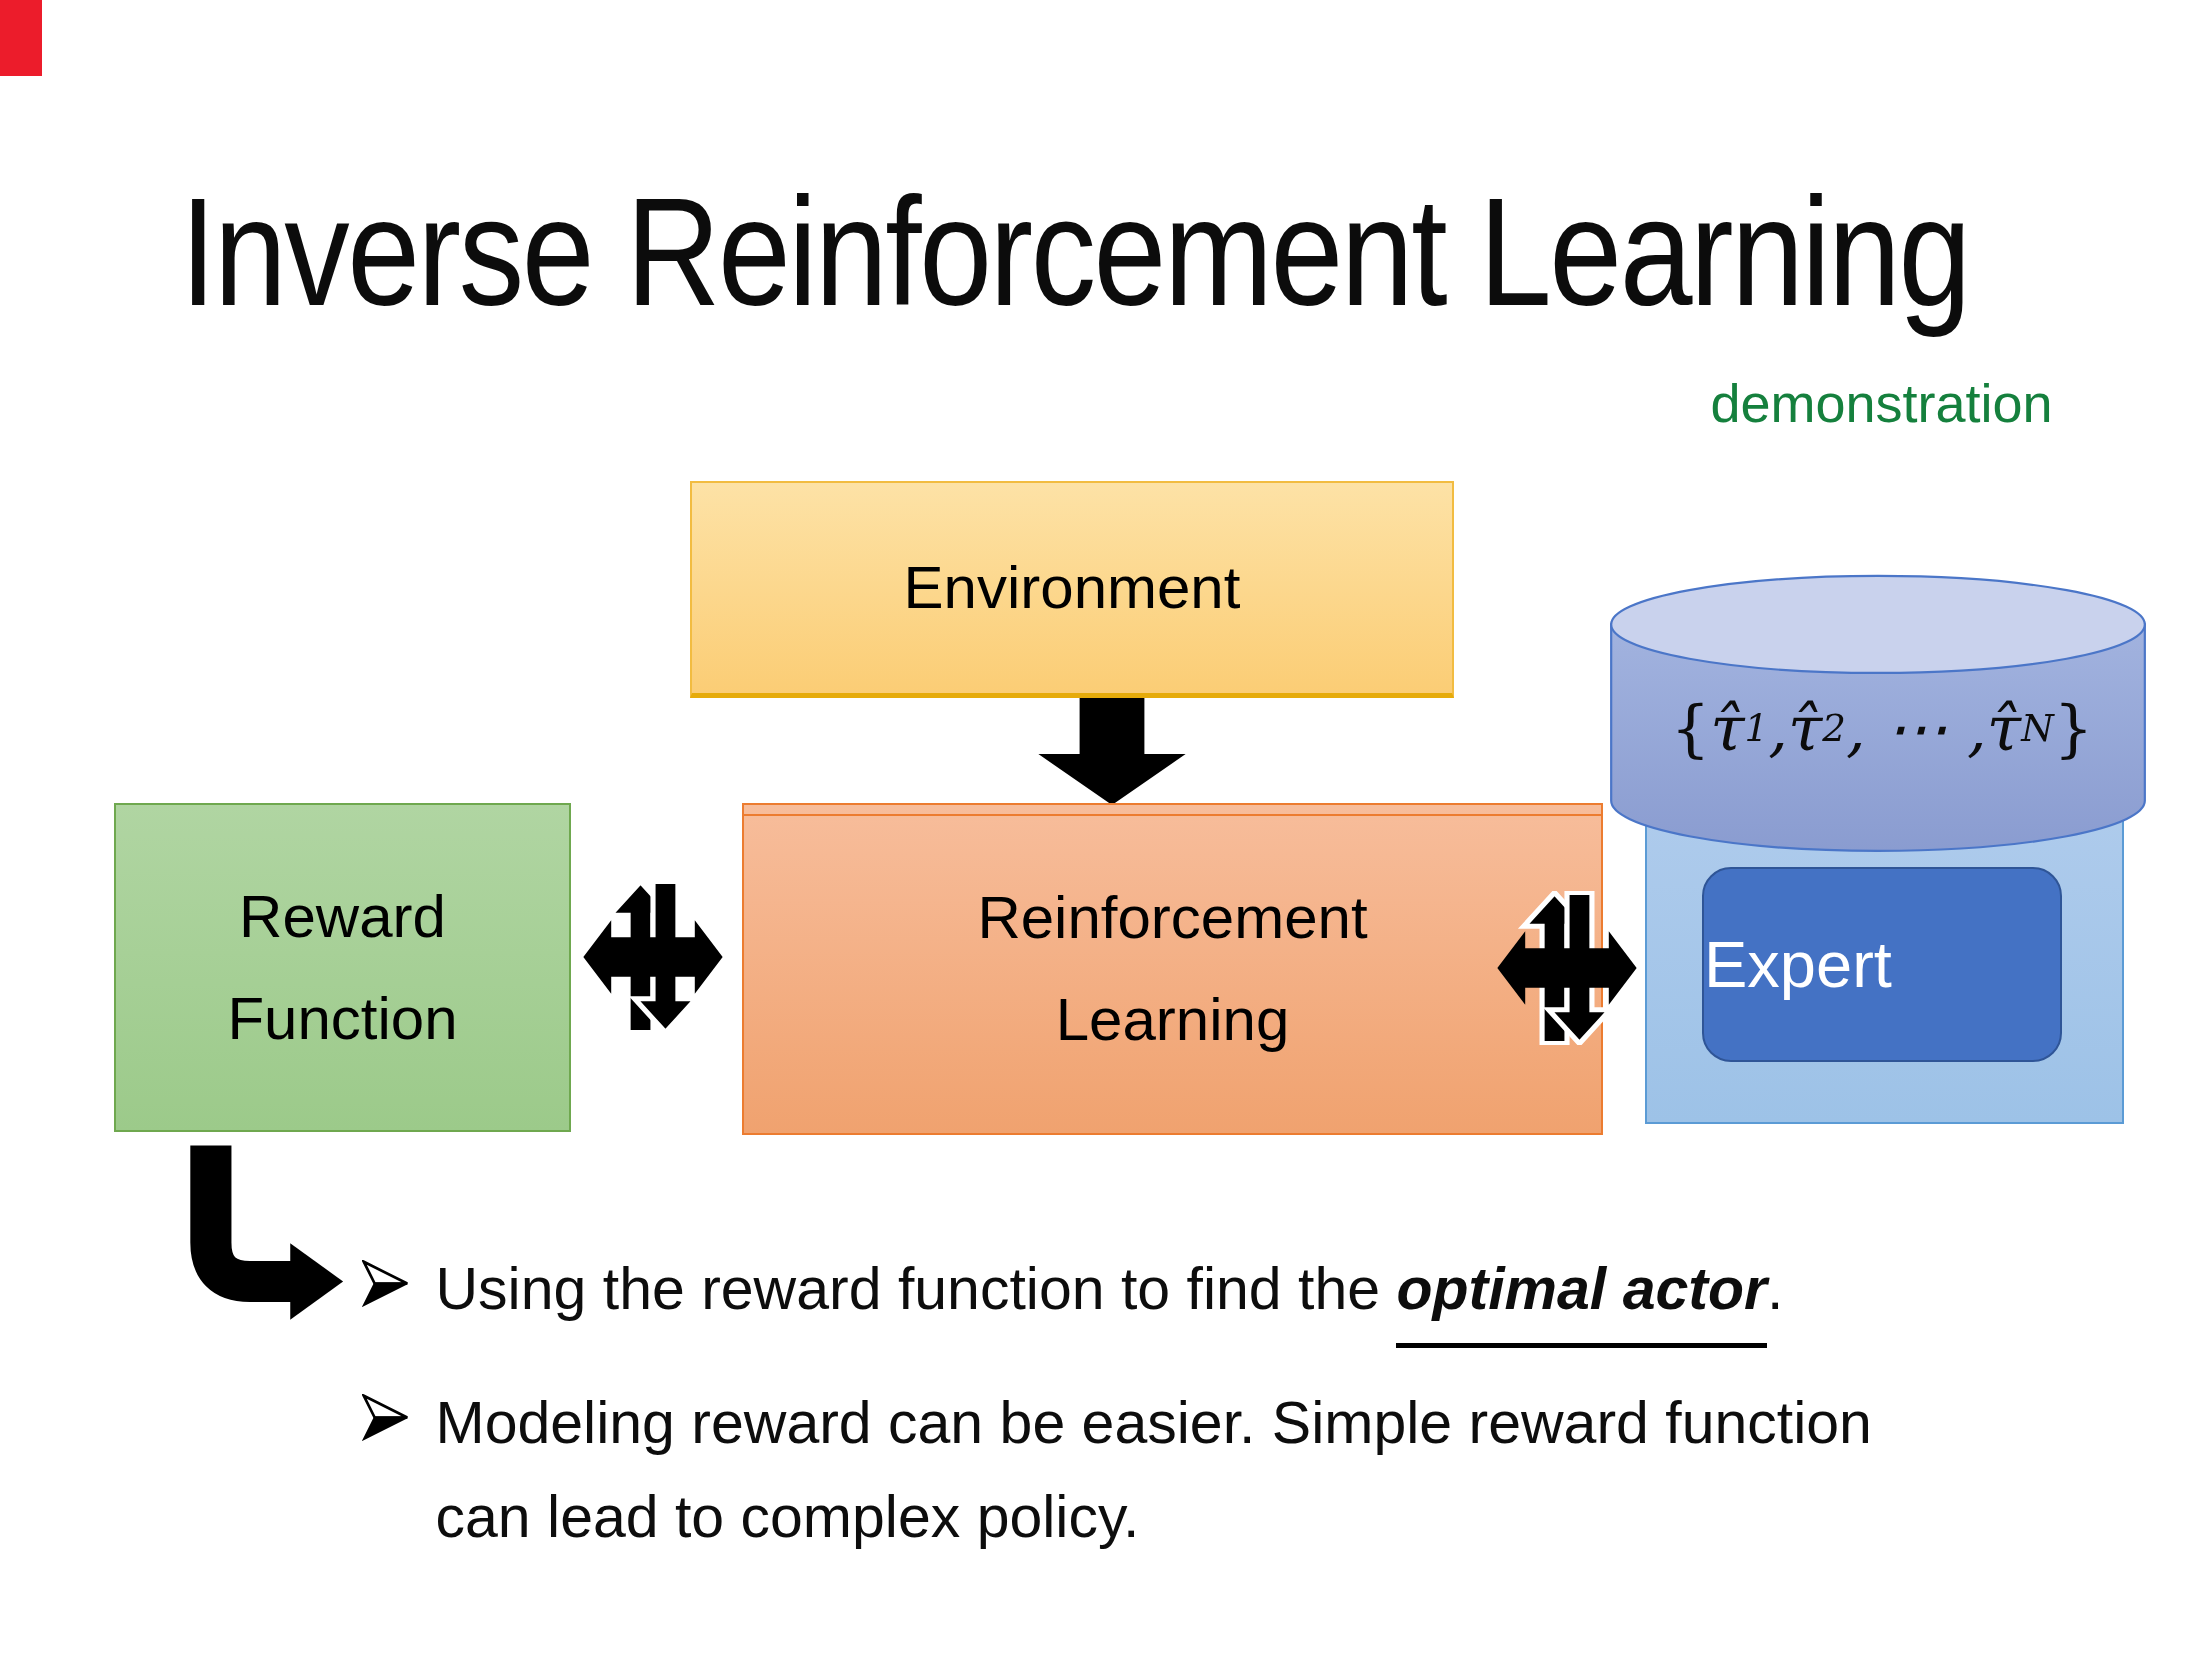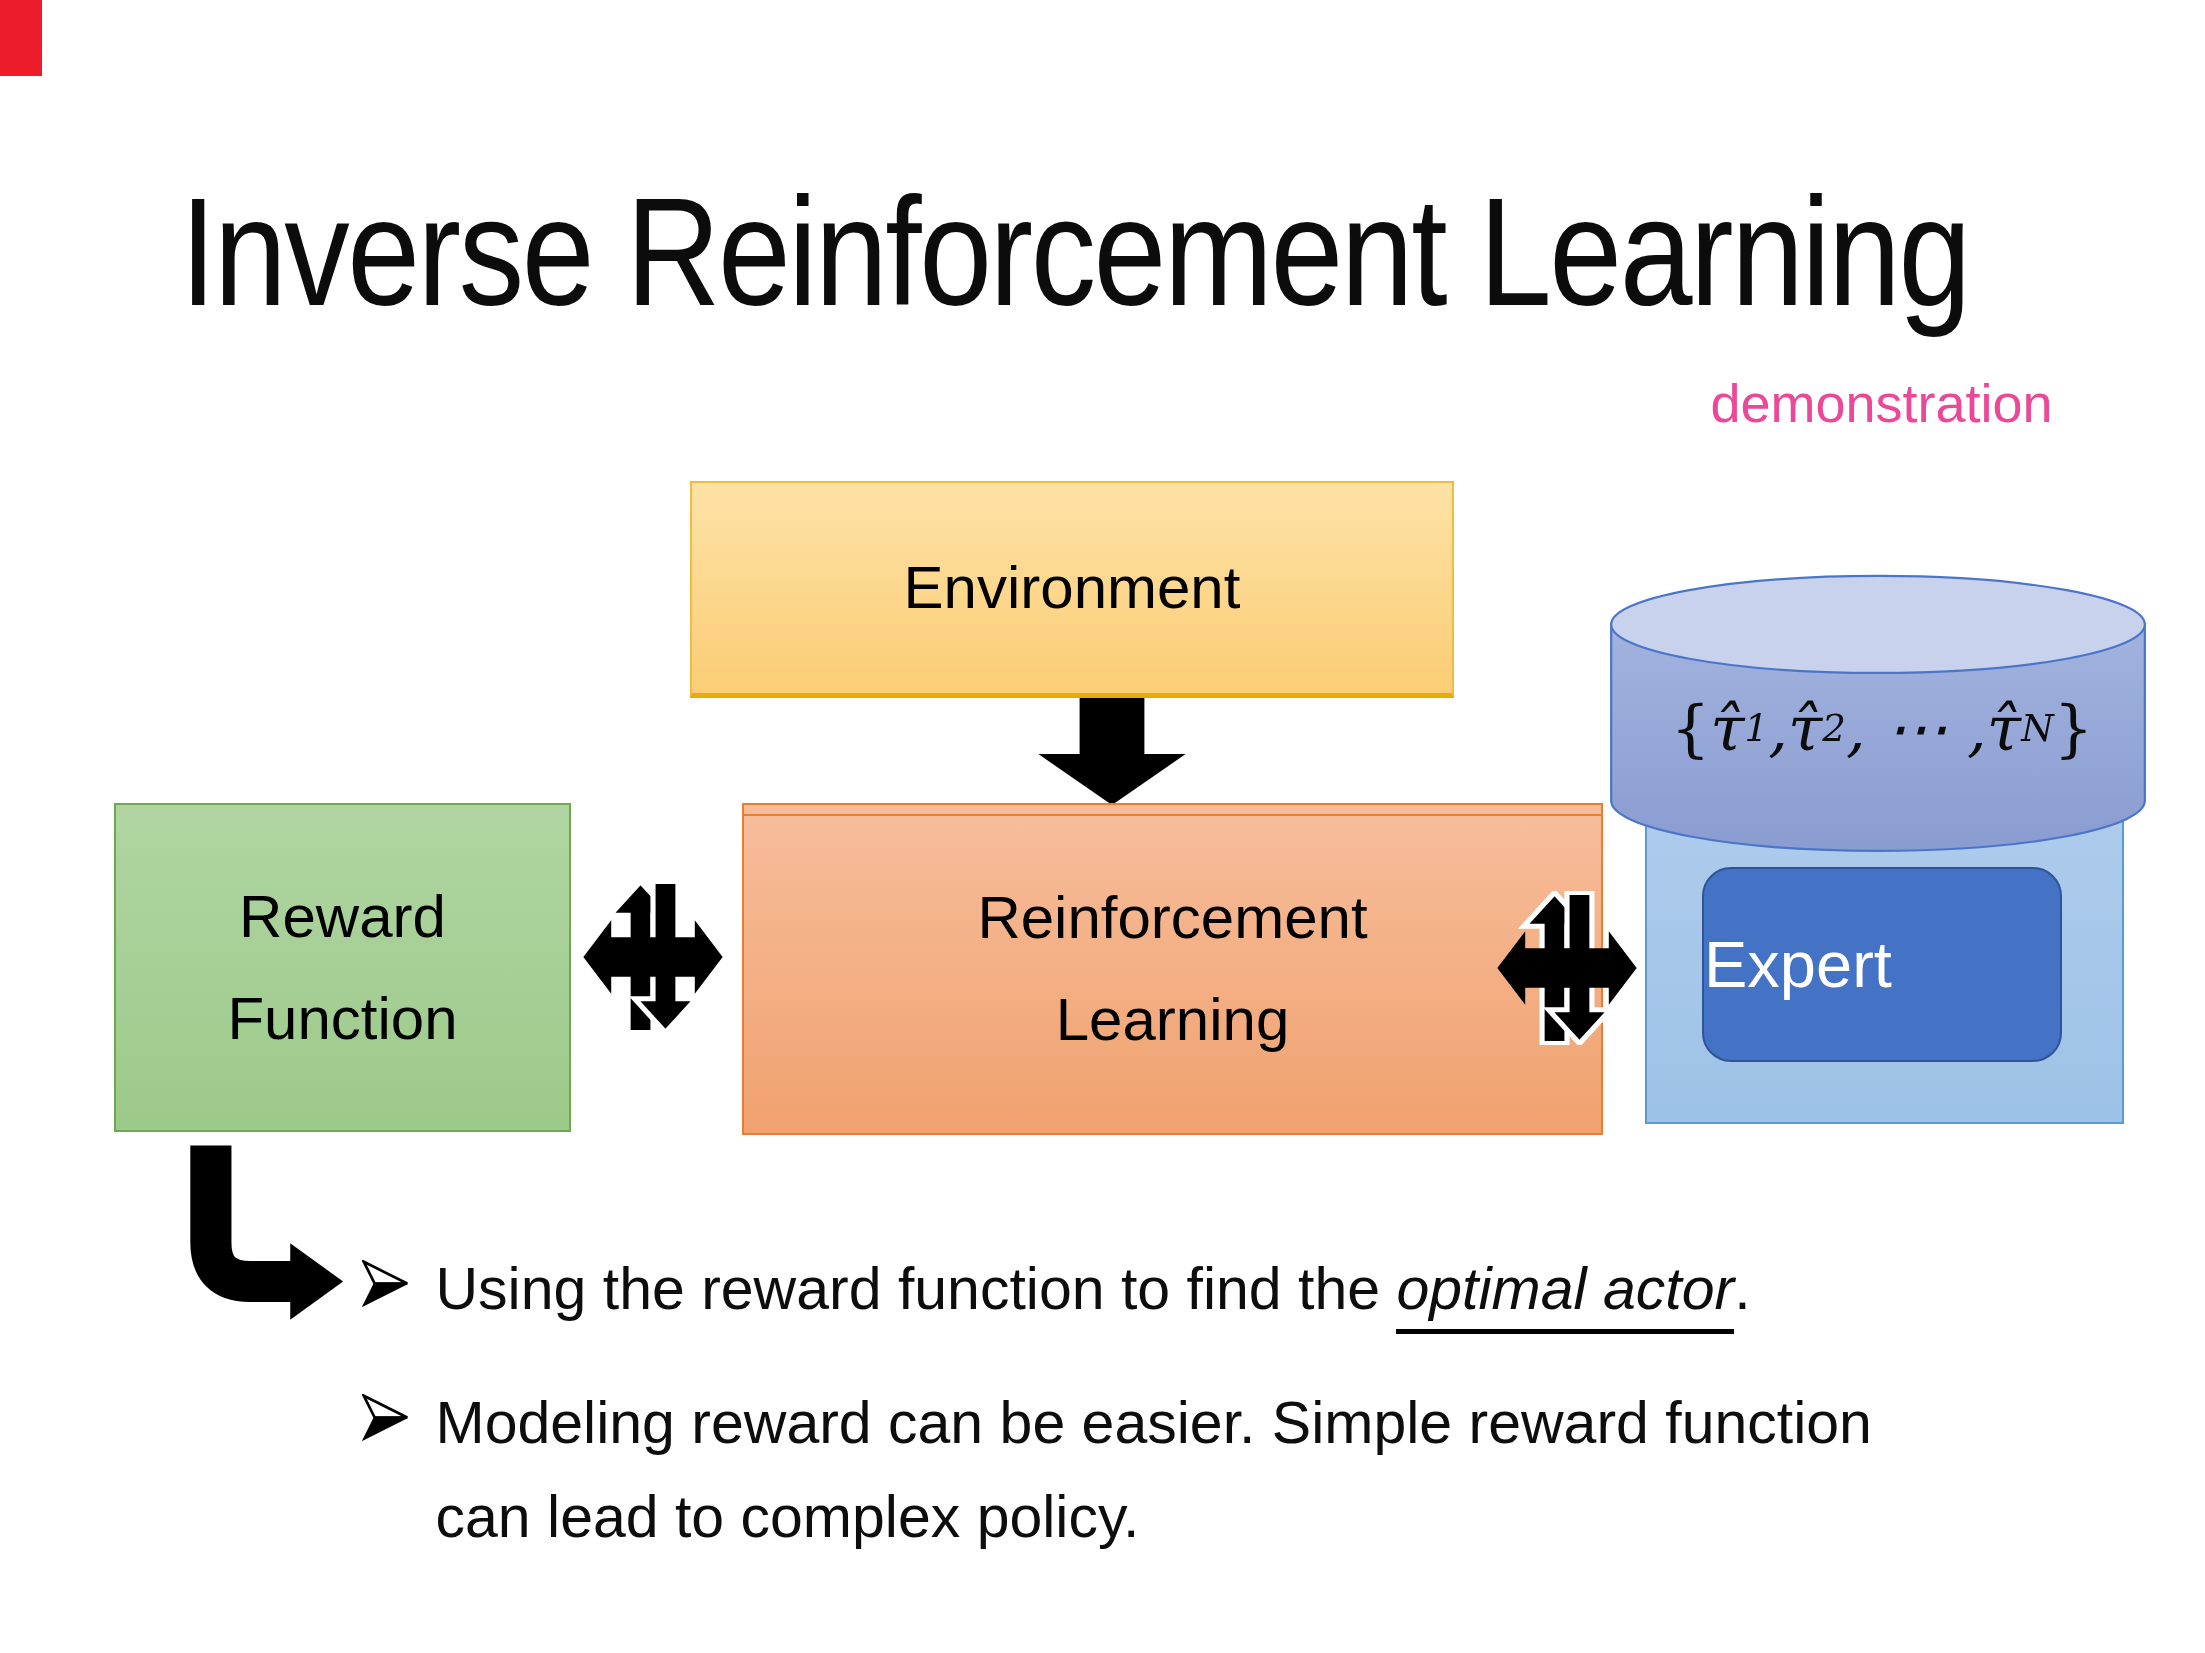--- a/index.html
+++ b/index.html
@@ -6,21 +6,21 @@
   .slide{position:relative;width:2205px;height:1654px;background:#ffffff;overflow:hidden;
          font-family:"Liberation Sans",sans-serif;color:#000;}
 
   .red-flag{position:absolute;left:0;top:0;width:42px;height:76px;background:#ec1c2b;}
 
   .title{position:absolute;left:180px;top:175px;margin:0;font-size:154px;font-weight:400;
          letter-spacing:-2.9px;line-height:1;white-space:nowrap;color:#0c0c0c;
          transform:scaleX(.85);transform-origin:left top;}
 
   .demo-label{position:absolute;left:1580px;top:371px;width:603px;text-align:center;
-              font-size:54px;line-height:1.2;color:#ec4899;}
+              font-size:54px;line-height:1.2;color:#15803d;}
 
   .box{position:absolute;display:flex;align-items:center;justify-content:center;
        text-align:center;font-size:60px;line-height:1.7;color:#000;}
   .env{left:690px;top:481px;width:764px;height:217px;
        background:linear-gradient(180deg,#fde2a6 0%,#fbcd75 100%);
        border:2.9px solid #f2bc41;border-bottom:5.9px solid #e6ab0a;box-sizing:border-box;}
   .reward{left:114px;top:803px;width:457px;height:329px;
        background:linear-gradient(180deg,#b0d5a2 0%,#9cca8a 100%);
        border:2.9px solid #6fa84f;box-sizing:border-box;}
   .rl{left:742px;top:803px;width:861px;height:332px;
@@ -42,22 +42,22 @@
        display:flex;align-items:center;color:#ffffff;font-size:65px;}
 
   .arrow-svg{position:absolute;}
 
   .bullet-row{position:absolute;display:flex;align-items:flex-start;}
   .bullet-row .glyph{flex:0 0 auto;margin-top:17.6px;margin-right:26.5px;}
   .bullet-text{font-size:59px;line-height:1.6;color:#0d0d0d;}
   .b1{left:362px;top:1242px;}
   .b2{left:362px;top:1376px;width:1669px;}
   .b2 .bullet-text{width:1544px;}
-  .em-ul{font-weight:normal;font-style:italic;display:inline-block;
-         border-bottom:5.1px solid #000;padding-bottom:5px;line-height:1.15;}
+  .em-ul{font-weight:bold;font-style:italic;display:inline-block;
+         border-bottom:5.1px solid #000;padding-bottom:19px;line-height:1.15;}
 </style>
 </head>
 <body>
 
 <div class="slide">
 
   <div class="red-flag"></div>
 
   <h1 class="title">Inverse Reinforcement Learning</h1>
 

